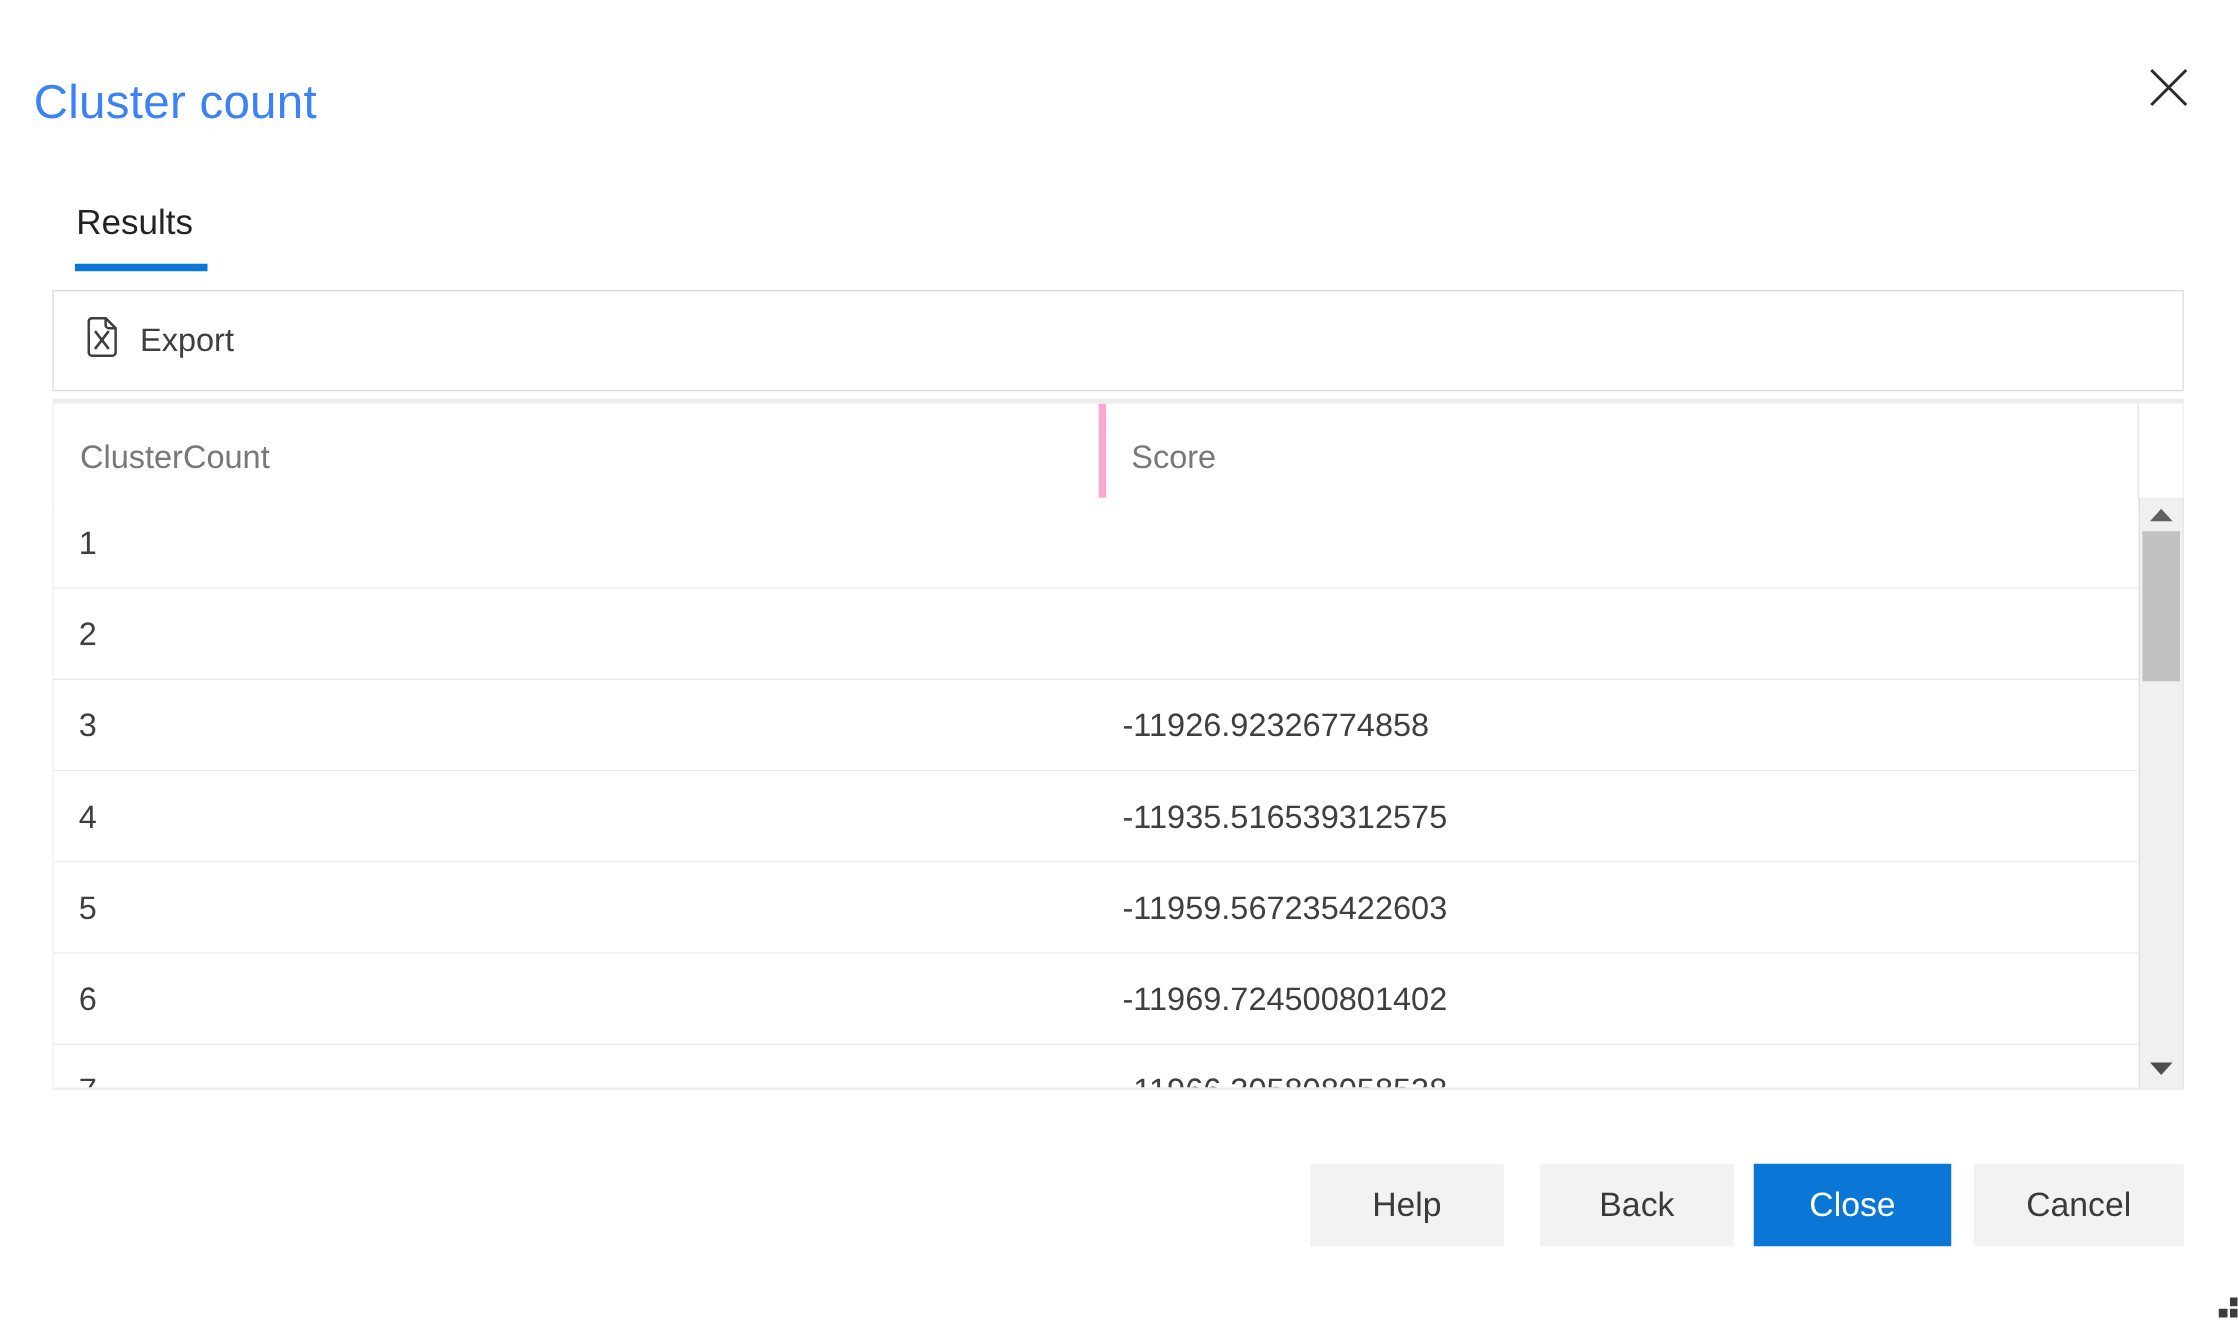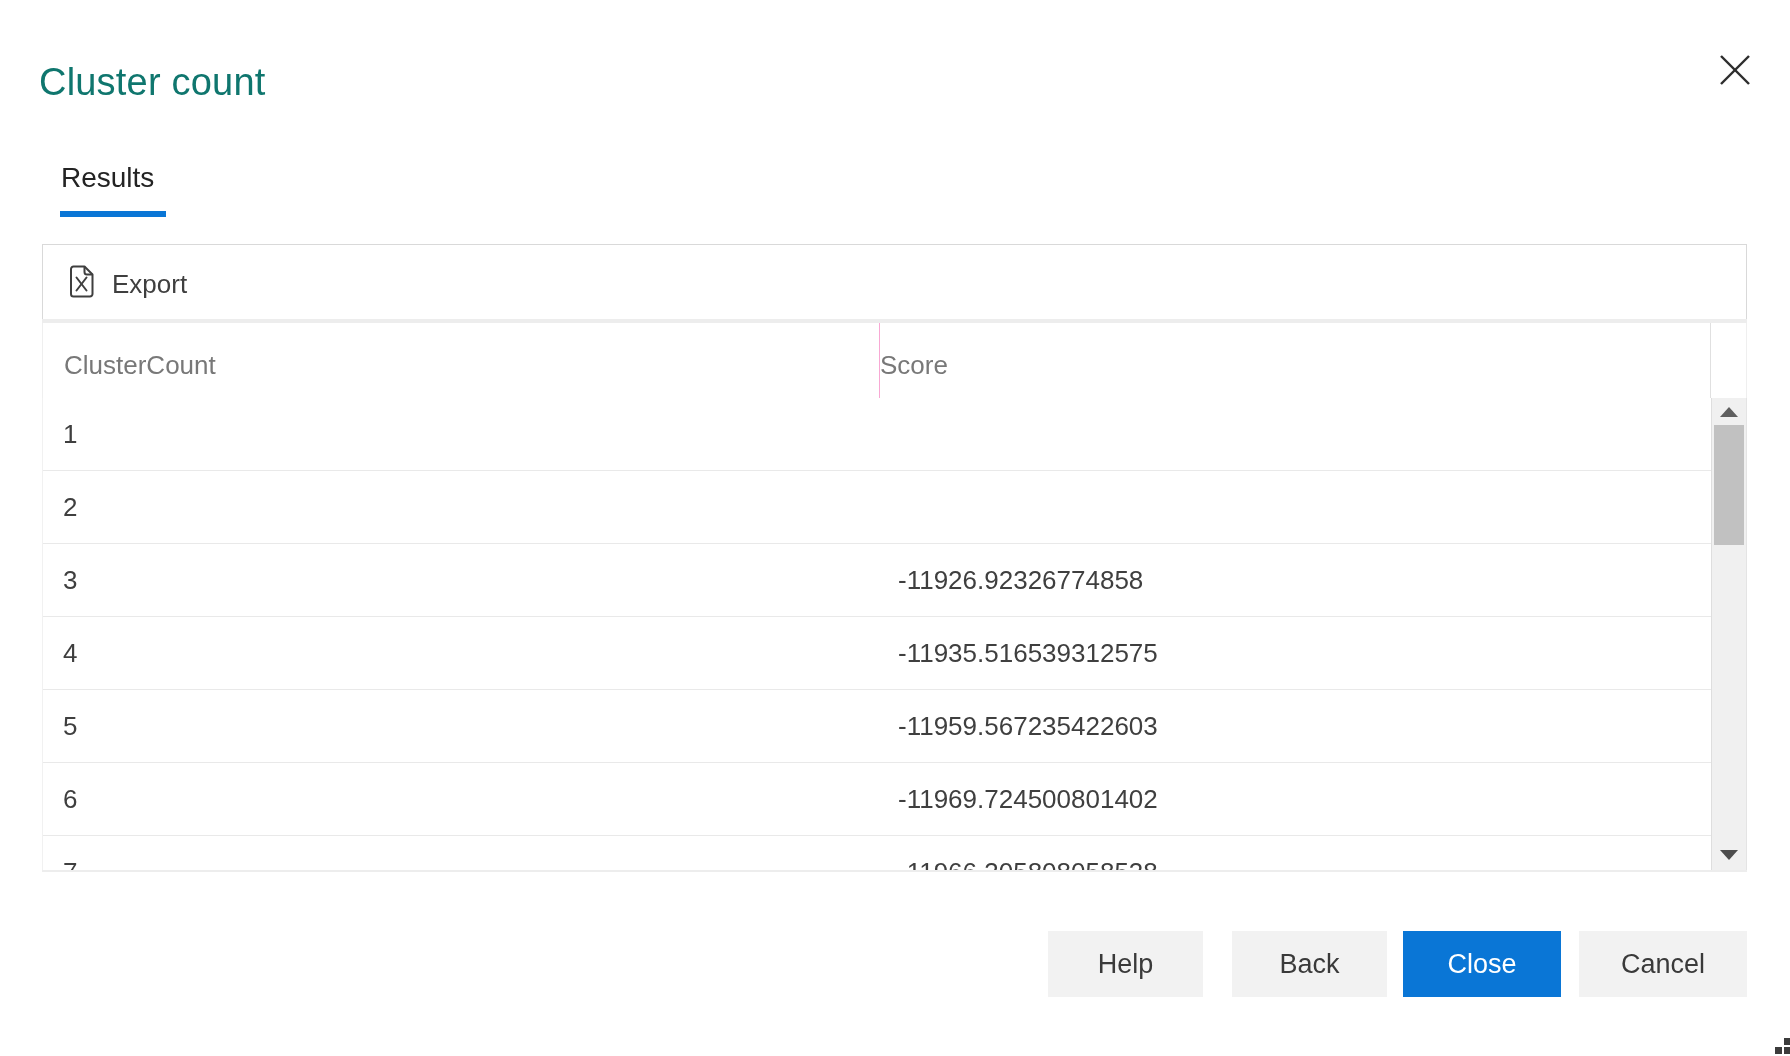--- a/index.html
+++ b/index.html
@@ -1,36 +1,36 @@
 <!DOCTYPE html>
 <html><head>
 <meta charset="utf-8">
 <style>
   html,body{margin:0;padding:0;}
   body{
     width:1790px;height:1056px;position:relative;overflow:hidden;
     background:#ffffff;font-family:"Liberation Sans",sans-serif;
   }
   .page-title{
-    position:absolute;left:39px;top:36px;font-size:38px;font-weight:400;
-    color:#0f766e;letter-spacing:.2px;
+    position:absolute;left:27px;top:36px;font-size:38px;font-weight:400;
+    color:#3b82f6;letter-spacing:.2px;
   }
   .close-btn{
     position:absolute;left:1712px;top:48px;width:46px;height:46px;
     background:none;border:none;padding:4px;cursor:pointer;
   }
   .tab{
     position:absolute;left:61px;top:162px;font-size:28px;font-weight:400;
     color:#232323;background:none;border:none;padding:0;cursor:pointer;
   }
   .tab-underline{
     position:absolute;left:60px;top:211px;width:106px;height:6px;background:#0a76d6;
   }
   .toolbar{
-    position:absolute;left:42px;top:244px;width:1705px;height:81px;
+    position:absolute;left:42px;top:232px;width:1705px;height:81px;
     border:1px solid #d9d9d9;box-sizing:border-box;display:flex;align-items:center;
     background:#fff;
   }
   .export-btn{
     display:flex;align-items:center;gap:18px;margin-left:26px;
     background:none;border:none;padding:0;cursor:pointer;
     font-family:"Liberation Sans",sans-serif;font-size:26px;color:#3f3f3f;
   }
   .table-sep{
     position:absolute;left:42px;top:319px;width:1705px;height:4px;background:#ededed;
@@ -38,21 +38,21 @@
   .thead{
     position:absolute;left:42px;top:323px;width:1705px;height:86px;
     box-sizing:border-box;display:flex;background:#fff;
     border-left:1px solid #efefef;border-right:1px solid #efefef;
     border-bottom:2px solid #e2e2e2;
   }
   .th{
     display:flex;align-items:center;font-size:26px;color:#787878;box-sizing:border-box;
   }
   .th-col1{width:836px;padding-left:21px;}
-  .th-col2{flex:1;border-left:1px solid #f9a8d4;}
+  .th-col2{flex:1;border-left:6px solid #f9a8d4;padding-left:20px;}
   .th-scroll{width:36px;border-left:1px solid #e0e0e0;}
   .tbody{
     position:absolute;left:42px;top:398px;width:1669px;height:472px;
     overflow:hidden;border-left:1px solid #f1f1f1;box-sizing:border-box;
   }
   .tr{
     height:72px;border-bottom:1px solid #e9e9e9;display:flex;align-items:center;
     font-size:26px;color:#3f3f3f;background:#fff;
   }
   .td{box-sizing:border-box;}

